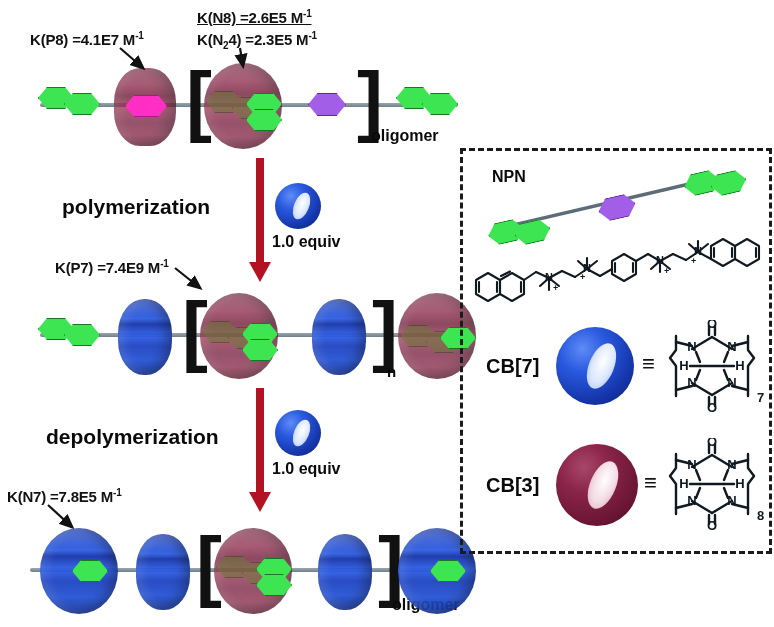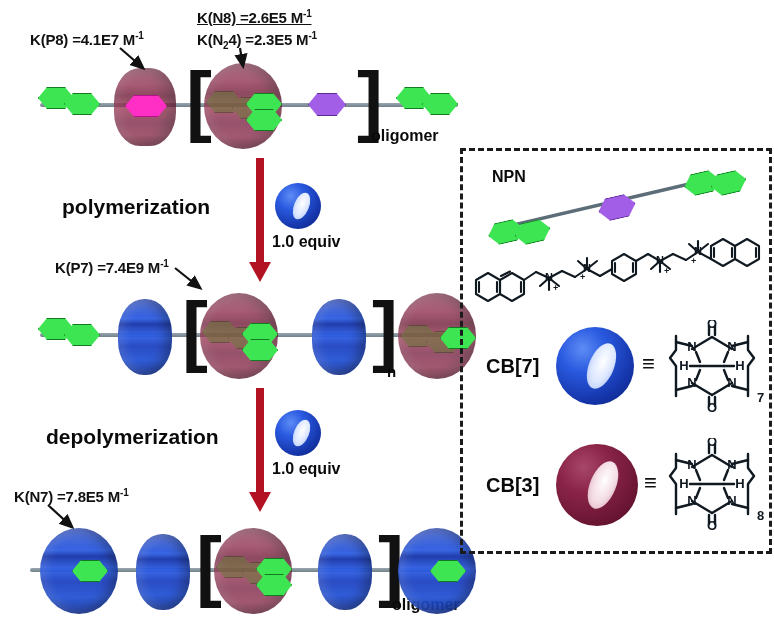--- a/index.html
+++ b/index.html
@@ -170,21 +170,21 @@
 
 <div class="arrow-shaft" style="left:256px;top:388px;width:8px;height:108px;"></div>
 <div class="arrow-head" style="left:249px;top:492px;"></div>
 <div class="big abs" style="left:46px;top:425px;">depolymerization</div>
 
 <div class="torus blue" style="left:275px;top:410px;width:46px;height:46px;">
   <div class="hole" style="left:19px;top:9px;width:15px;height:28px;"></div>
 </div>
 <div class="mid abs" style="left:272px;top:460px;">1.0 equiv</div>
 
-<div class="lbl abs" style="left:14px;top:487px;">
+<div class="lbl abs" style="left:7px;top:487px;">
   <span>K(N7) =7.8E5 M</span><sup>-1</sup>
 </div>
 
 <div class="abs" style="left:0;top:520px;width:470px;height:105px;">
 
   <div class="rod" style="left:30px;top:48px;width:430px;"></div>
 
   <div class="cap cb7 ell opaq" style="left:40px;top:8px;width:78px;height:86px;"></div>
   <div class="hex" style="left:72px;top:40px;"></div>
 

